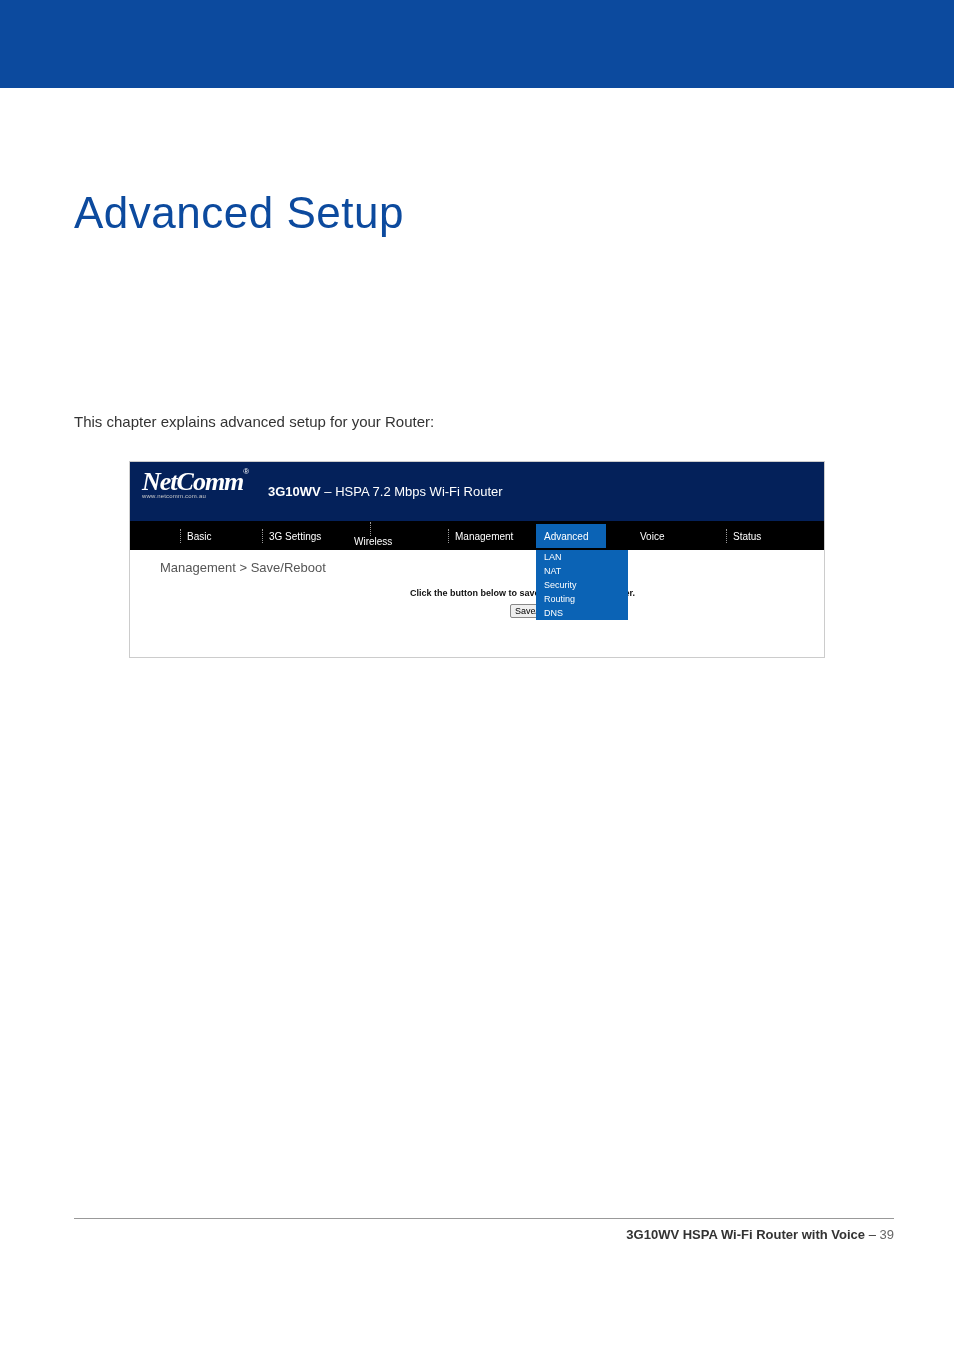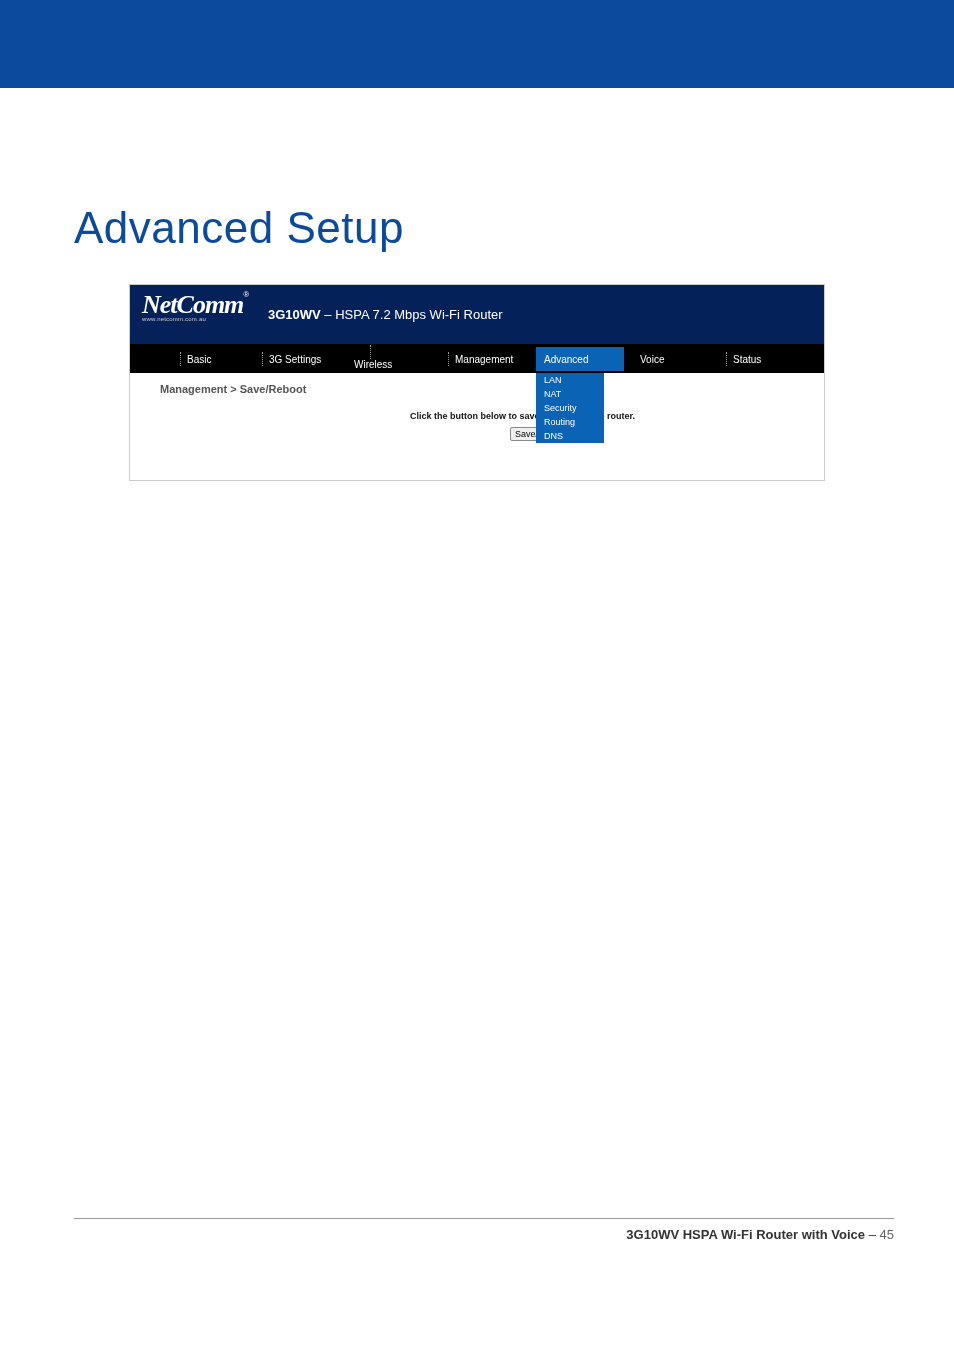--- a/index.html
+++ b/index.html
@@ -16,21 +16,21 @@
     background: #0c4a9e;
   }
   .content-wrap {
     padding: 90px 74px 0 74px;
   }
   .page-title {
     font-size: 44px;
     font-weight: 300;
     color: #0c4a9e;
     letter-spacing: 0.5px;
-    margin-top: 25px;
+    margin-top: 10px;
     font-family: "Helvetica Neue", Arial, sans-serif;
   }
   .intro-text {
     margin-top: 175px;
     font-size: 15px;
     color: #333;
   }
   .router-shot {
     margin: 32px auto 0 auto;
     width: 694px;
@@ -100,29 +100,29 @@
   .nav-sep {
     width: 0;
     height: 14px;
     border-left: 1px dotted #999;
     margin-right: 6px;
   }
   .nav-basic      { left: 40px; justify-content: center; }
   .nav-3g         { left: 122px; }
   .nav-wireless   { left: 214px; flex-direction: column; }
   .nav-management { left: 308px; }
-  .nav-advanced   { left: 406px; width: 88px; background: #0b63b5; padding-left: 8px; height: 24px; margin-top:2px;}
+  .nav-advanced   { left: 406px; width: 70px; background: #0b63b5; padding-left: 8px; height: 24px; margin-top:2px;}
   .nav-voice      { left: 500px; }
   .nav-status     { left: 586px; }
 
   .dropdown {
     position: absolute;
     top: 28px;
     left: 406px;
-    width: 68px;
+    width: 92px;
     z-index: 10;
   }
   .dropdown-item {
     background: #0b63b5;
     color: #fff;
     font-size: 9px;
     padding: 2px 8px;
     height: 14px;
     display: flex;
     align-items: center;
@@ -131,23 +131,23 @@
   .content-panel {
     background: #fff;
     position: absolute;
     top: 88px;
     left: 0;
     right: 0;
     bottom: 0;
     padding: 10px 30px;
   }
   .breadcrumb {
-    font-size: 11px;
+    font-size: 13px;
     color: #555;
-    font-weight: bold;
+    font-weight: normal;
   }
   .instr {
     position: absolute;
     top: 38px;
     left: 280px;
     font-size: 9px;
     color: #111;
     font-weight: bold;
   }
   .save-btn {
@@ -174,20 +174,21 @@
   }
   .footer .pnum { color: #666; }
 </style>
 </head>
 <body>
 
 <div class="top-bar"></div>
 
 <div class="content-wrap">
   <h1 class="page-title">Advanced Setup</h1>
+  <p class="intro-text">This chapter explains advanced setup for your Router:</p>
 
   <div class="router-shot">
     <div class="router-header">
       <div class="logo">
         <span class="logo-text">NetComm</span><span class="reg">®</span>
         <span class="logo-sub">www.netcomm.com.au</span>
       </div>
       <div class="device-name">
         <b>3G10WV</b><span> – HSPA 7.2 Mbps Wi-Fi Router</span>
       </div>
@@ -232,14 +233,14 @@
 
     <div class="content-panel">
       <div class="breadcrumb">Management &gt; Save/Reboot</div>
       <div class="instr">Click the button below to save and reboot the router.</div>
       <button class="save-btn">Save/Reboot</button>
     </div>
   </div>
 </div>
 
 <div class="footer">
-  <b>3G10WV HSPA Wi-Fi Router with Voice</b><span> – </span><span class="pnum">45</span>
+  <b>3G10WV HSPA Wi-Fi Router with Voice</b><span> – </span><span class="pnum">39</span>
 </div>
 
 </body></html>

